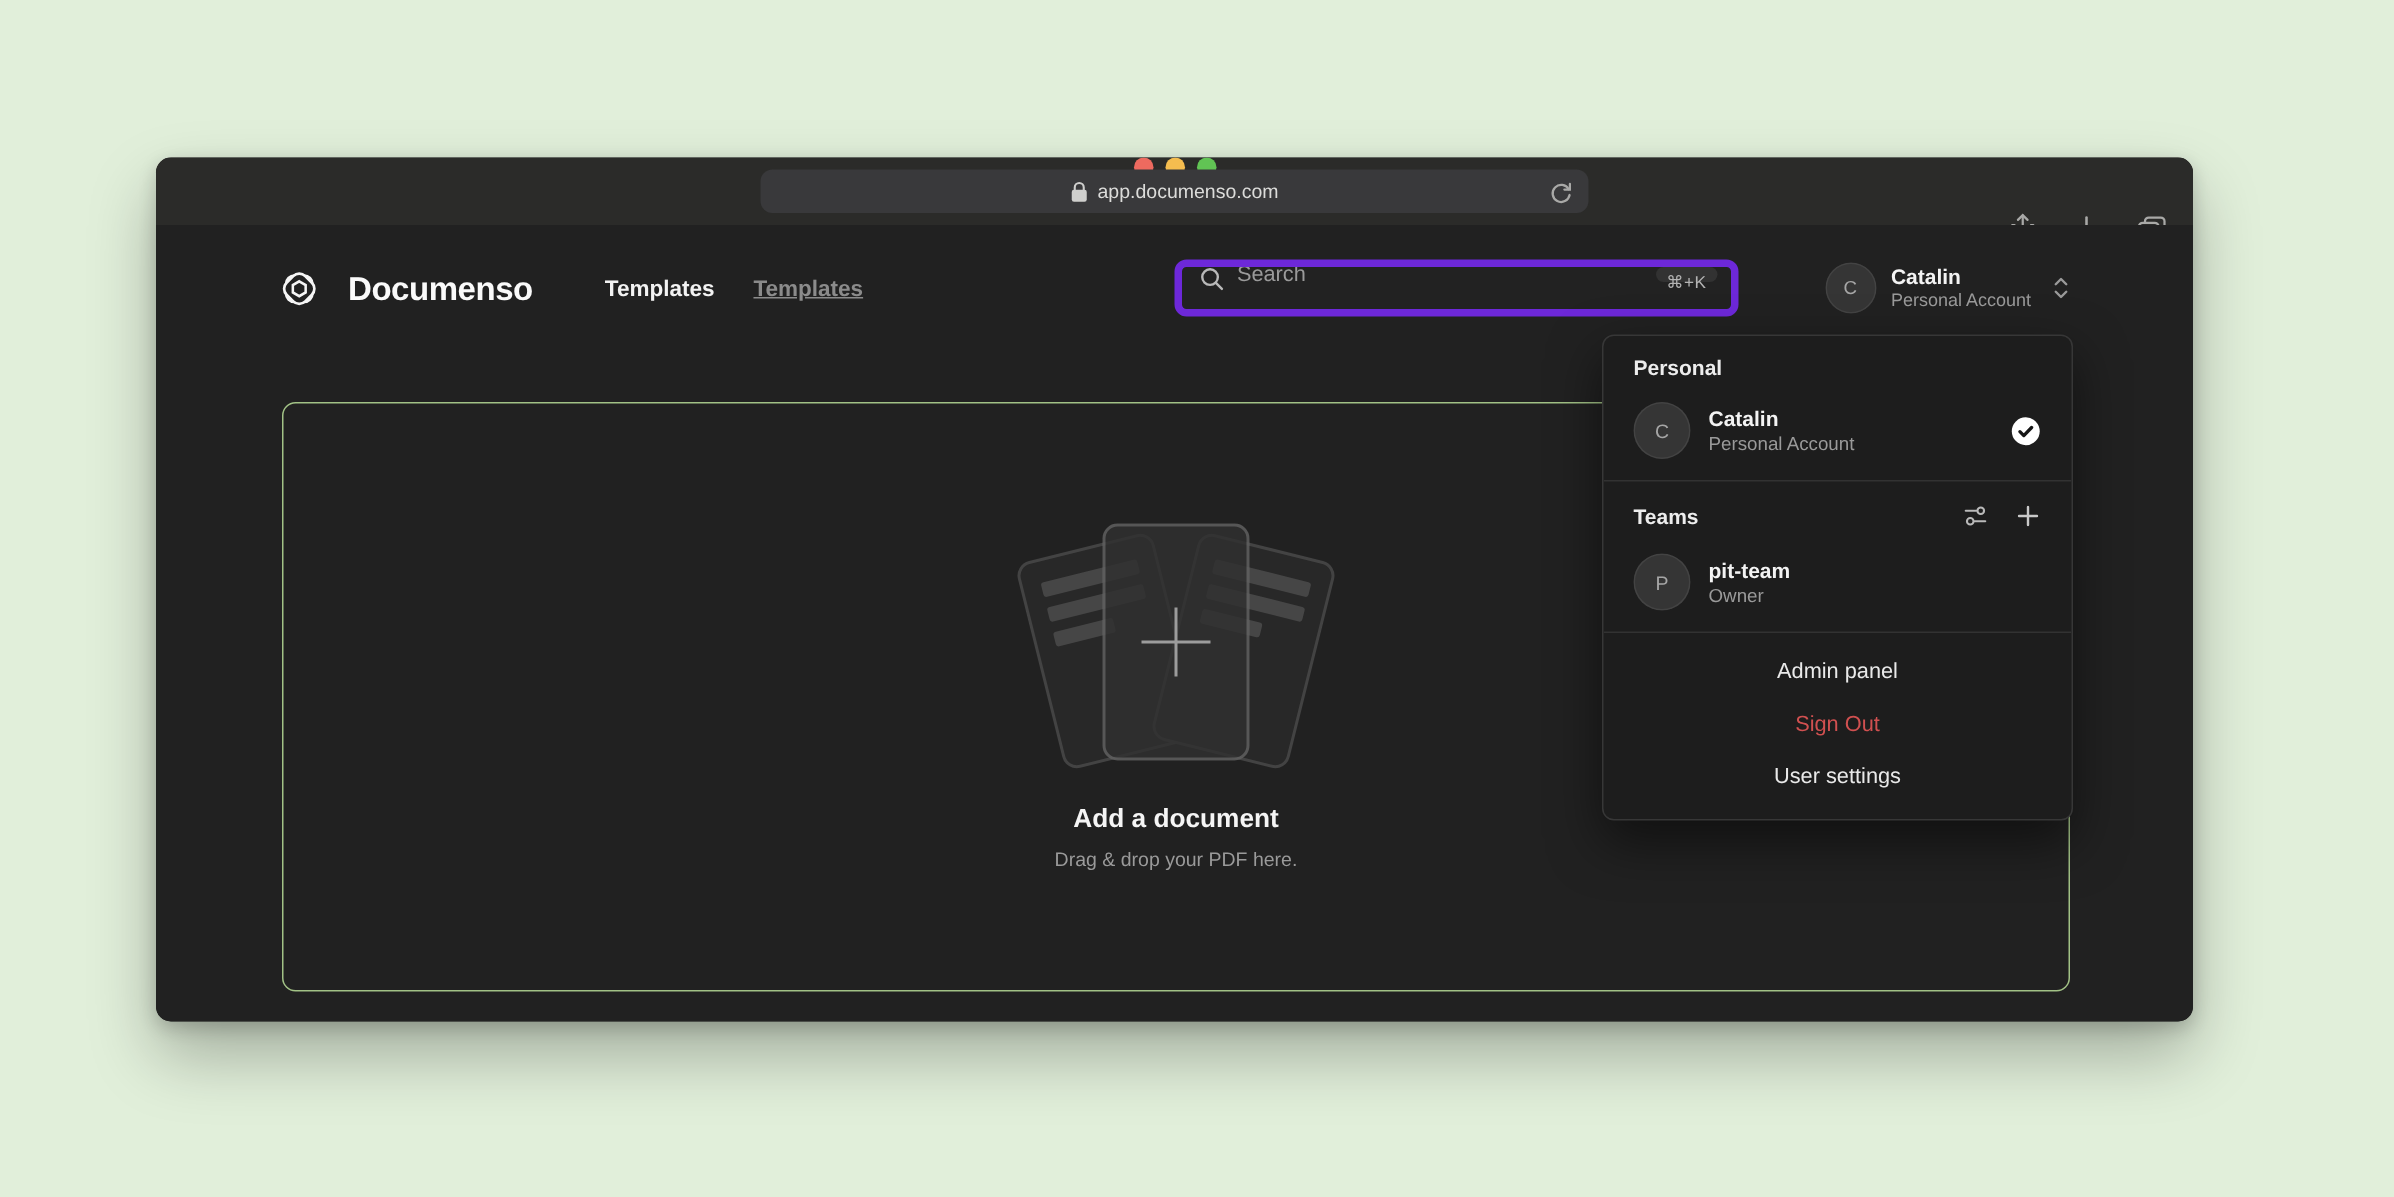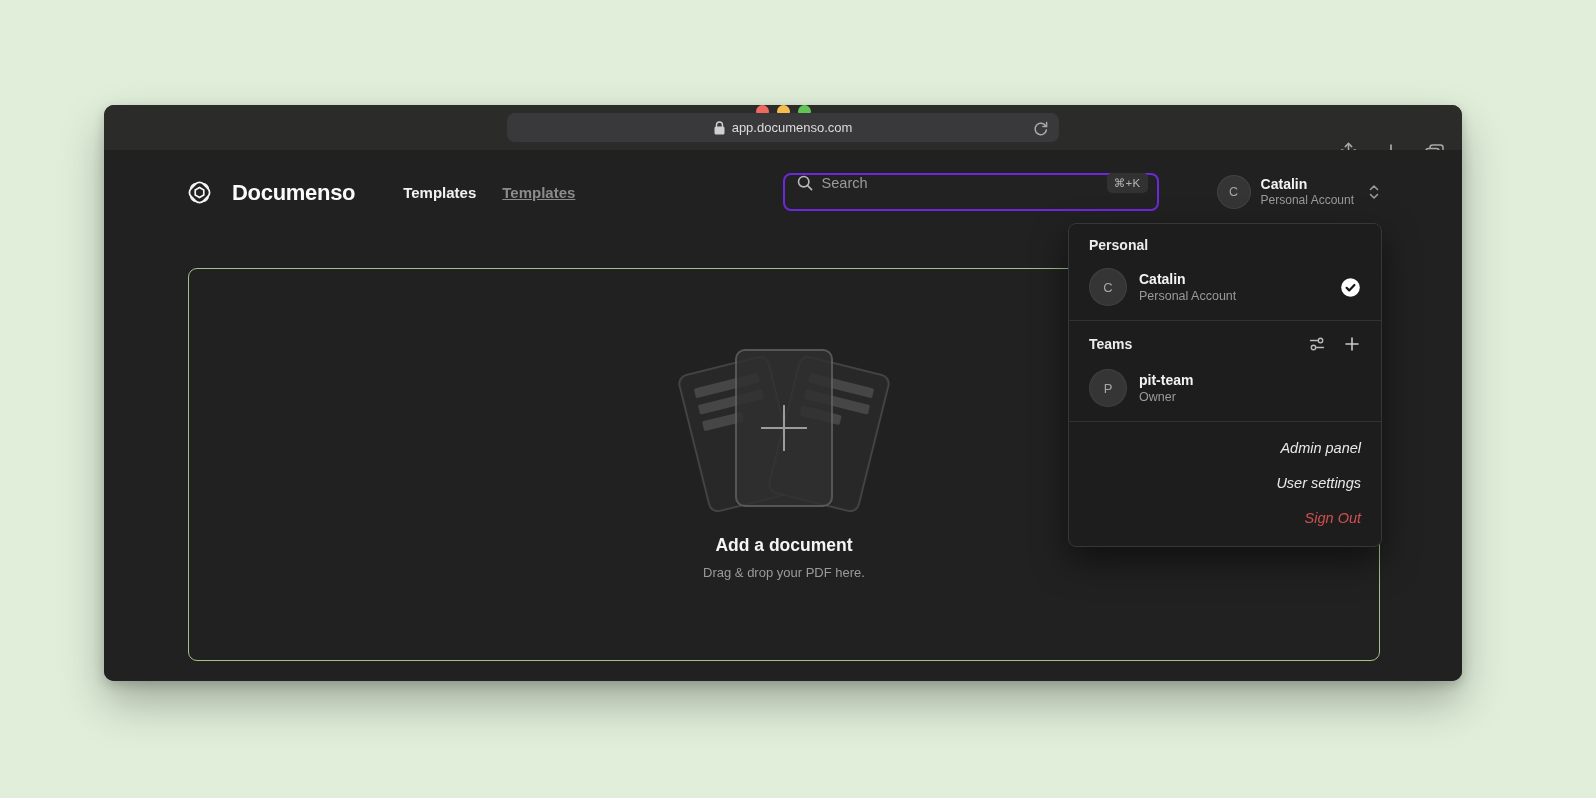--- a/index.html
+++ b/index.html
@@ -38,22 +38,22 @@
   
   .page { position:relative; height:531px; background:#212121; }
   .app-header { height:84px; display:flex; align-items:center; padding:0 82px; }
   .brand { display:flex; align-items:flex-end; gap:19px; }
   .brand-name { color:#fafafa; font-size:22px; font-weight:700; letter-spacing:-.3px; }
   .nav { display:flex; align-items:center; gap:26px; margin-left:48px; }
   .nav a { text-decoration:none; font-size:15px; font-weight:600; }
   .nav a.active { color:#f2f2f2; }
   .nav a.muted  { color:#8b8b8b;text-decoration:underline; }
   .search-wrap {
-    margin-left:auto; width:376px; height:38px; border:2px solid #6d28d9;
-    border-radius:8px; display:flex; align-items:center; padding:0 9px 18px 12px;
+    margin-left:auto; width:376px; height:38px; border:5px solid #6d28d9;
+    border-radius:8px; display:flex; padding:0 9px 18px 12px;
     background:#222222;
   }
   .search-wrap input {
     flex:1; background:transparent; border:none; outline:none;
     color:#eaeaea; font-size:14.5px; margin-left:9px; font-family:inherit;
   }
   .search-wrap input::placeholder { color:#9a9a9a; }
   .kbd {
     background:#323232; color:#b4b4b4; border-radius:5px; font-size:11.5px;
     padding:3px 7px; letter-spacing:.3px; white-space:nowrap;
@@ -109,23 +109,23 @@
   .row-text { line-height:1.3; }
   .row-name { color:#f3f3f3; font-size:14px; font-weight:600; }
   .row-sub  { color:#9a9a9a; font-size:12.5px; }
   .row-check { margin-left:auto; display:flex; }
   .menu-div { border:none; border-top:1px solid #323232; }
   .teams-head { display:flex; align-items:center; padding:5px 8px 7px; }
   .teams-head .menu-label { padding:0; }
   .teams-actions { margin-left:auto; display:flex; align-items:center; gap:16px; }
   .icon-btn { background:none; border:none; cursor:pointer; display:flex; padding:2px; }
   .menu-item {
-    display:block; width:100%; text-align:right; background:none; border:none; cursor:pointer;
+    display:block; width:100%; text-align:center; background:none; border:none; cursor:pointer;
     color:#e9e9e9; font-size:14.5px; padding:8px 8px; border-radius:6px; font-family:inherit;
-    line-height:1.25; margin:1px 0;font-style:italic;
+    line-height:1.25; margin:1px 0;
   }
   .menu-item.danger { color:#d05050; }
 </style>
 </head>
 <body>
 
 <div class="window">
 
   <div class="titlebar">
     <div class="traffic">
@@ -310,19 +310,19 @@
             <span class="row-name" style="display:block;">pit-team</span>
             <span class="row-sub" style="display:block;">Owner</span>
           </span>
         </div>
       </div>
 
       <hr class="menu-div">
 
       <div class="menu-section" style="padding-bottom:10px;">
         <button class="menu-item">Admin panel</button>
+        <button class="menu-item danger">Sign Out</button>
         <button class="menu-item">User settings</button>
-        <button class="menu-item danger">Sign Out</button>
       </div>
     </div>
 
   </div>
 </div>
 
 </body></html>

